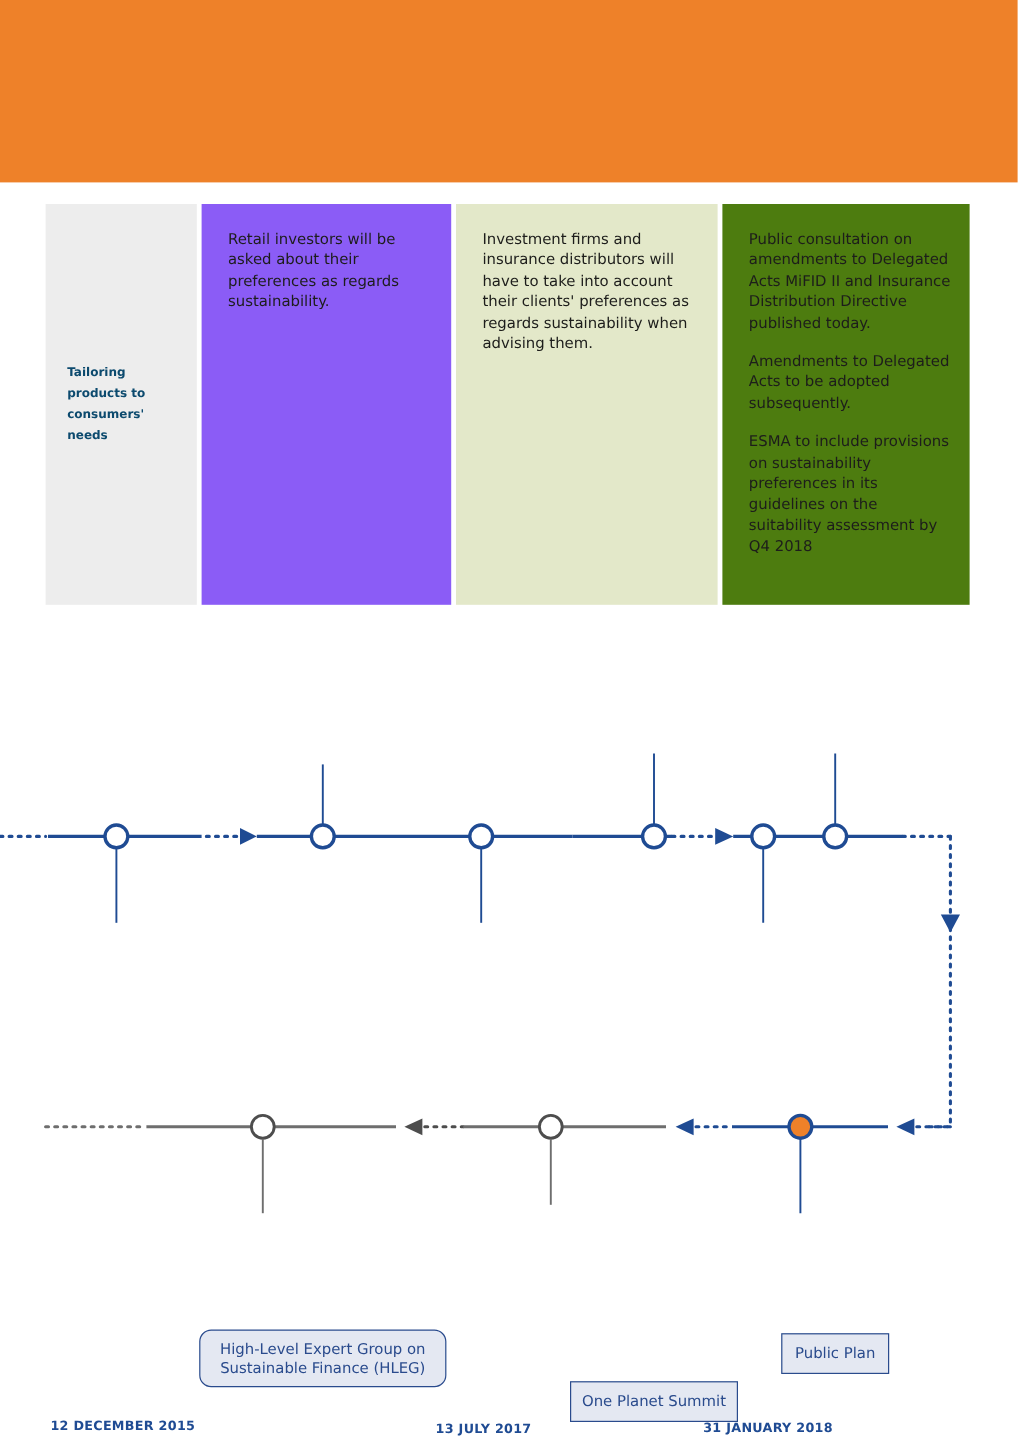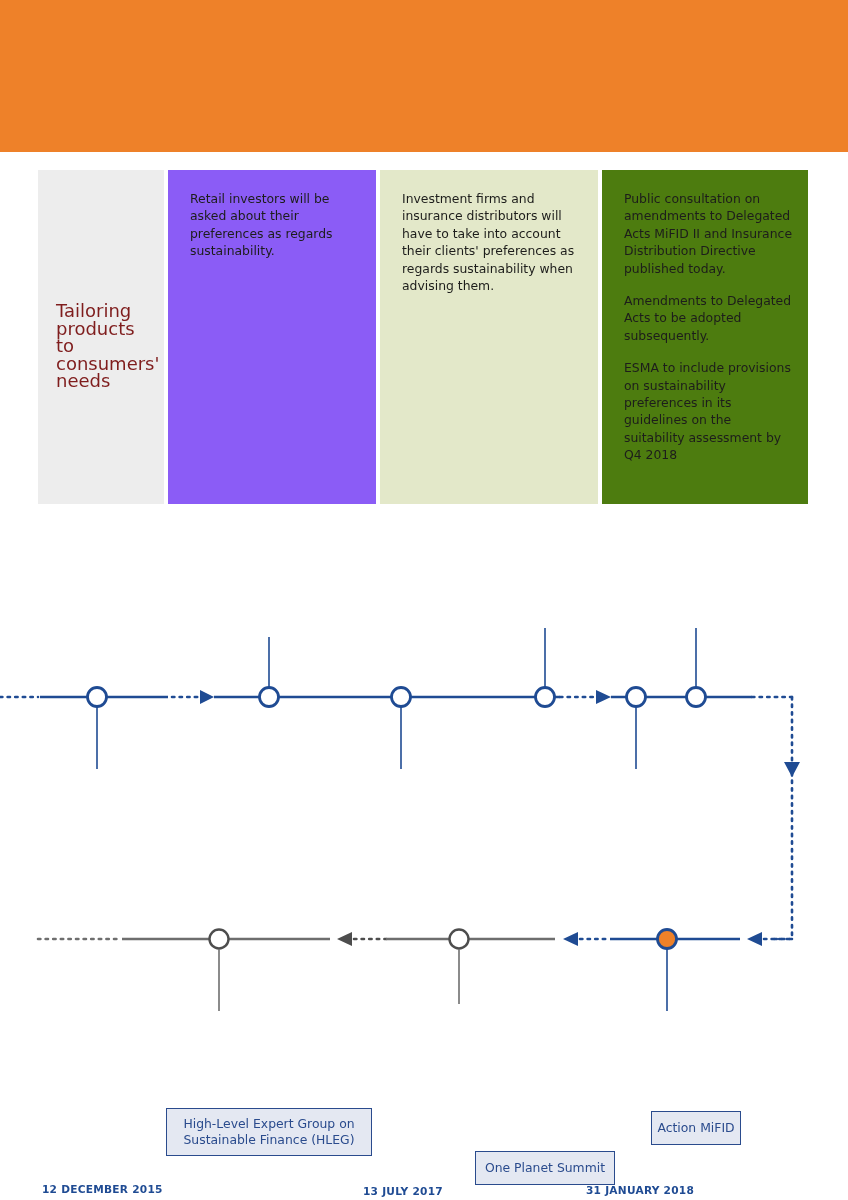--- a/index.html
+++ b/index.html
@@ -22,21 +22,21 @@
   }
   .col .colbody{
     position:absolute;left:22px;right:16px;top:20px;
     font-size:12.4px;line-height:17.4px;color:#1d1d1b;
   }
   .col .colbody p{margin:0 0 15px 0;}
   .col .colbody p:last-child{margin-bottom:0;}
   #col-label{left:0;width:126px;background:#ededed;}
   #col-label .labeltext{
     position:absolute;left:18px;top:132px;width:100px;
-    font-size:18px;line-height:17.6px;font-weight:normal;color:#7f1d1d;
+    font-size:10px;line-height:17.6px;font-weight:bold;color:#0c4a6e;
   }
   #col-1{left:130px;width:208px;background:#8b5cf6;}
   #col-2{left:342px;width:218px;background:#e3e8c9;}
   #col-3{left:564px;width:206px;background:#4d7c0f;}
 
   
   #timelines{position:absolute;left:0;top:520px;width:848px;height:580px;}
   svg.tl{position:absolute;left:0;top:0;}
 
   .tbox{
@@ -144,23 +144,23 @@
     <line x1="459" y1="429" x2="459" y2="484" stroke="#6e6e6e" stroke-width="1.6"></line>
     <line x1="667" y1="429" x2="667" y2="491" stroke="#1f4b93" stroke-width="1.6"></line>
   </svg>
 
   <div class="dlabel blue" style="left:42px;top:663px;">12 DECEMBER 2015</div>
 
   <div class="dlabel blue" style="left:363px;top:665px;">13 JULY 2017</div>
 
   <div class="dlabel blue" style="left:586px;top:664px;">31 JANUARY 2018</div>
 
-  <div class="tbox blue" style="left:166px;top:588px;width:206px;height:48px;">
+  <div class="tbox blue" style="left:166px;top:588px;width:206px;height:48px;border-radius:10px;">
     <span>High-Level Expert Group on Sustainable Finance (HLEG)</span>
   </div>
   <div class="tbox blue" style="left:475px;top:591px;width:140px;height:34px;margin-top:40px;">
     <span>One Planet Summit</span>
   </div>
   <div class="tbox blue" style="left:651px;top:591px;width:90px;height:34px;">
-    <span>Action MiFID</span>
+    <span>Public Plan</span>
   </div>
 
 </div>
 
 </body></html>

